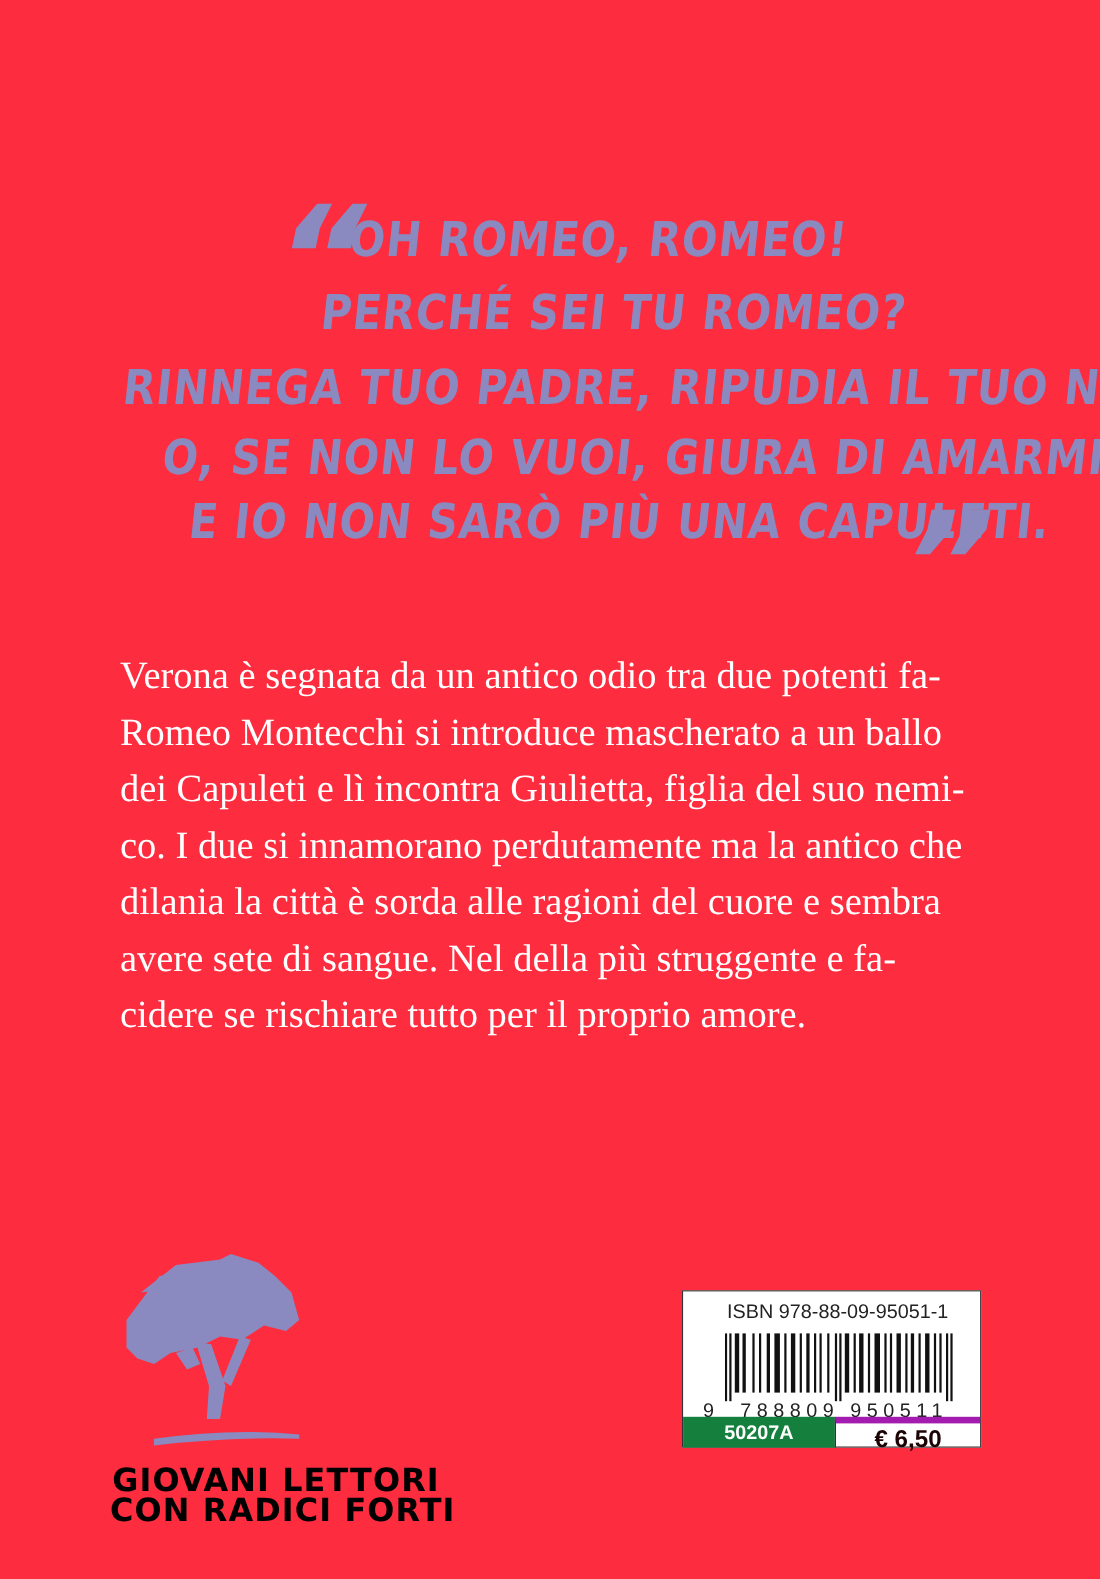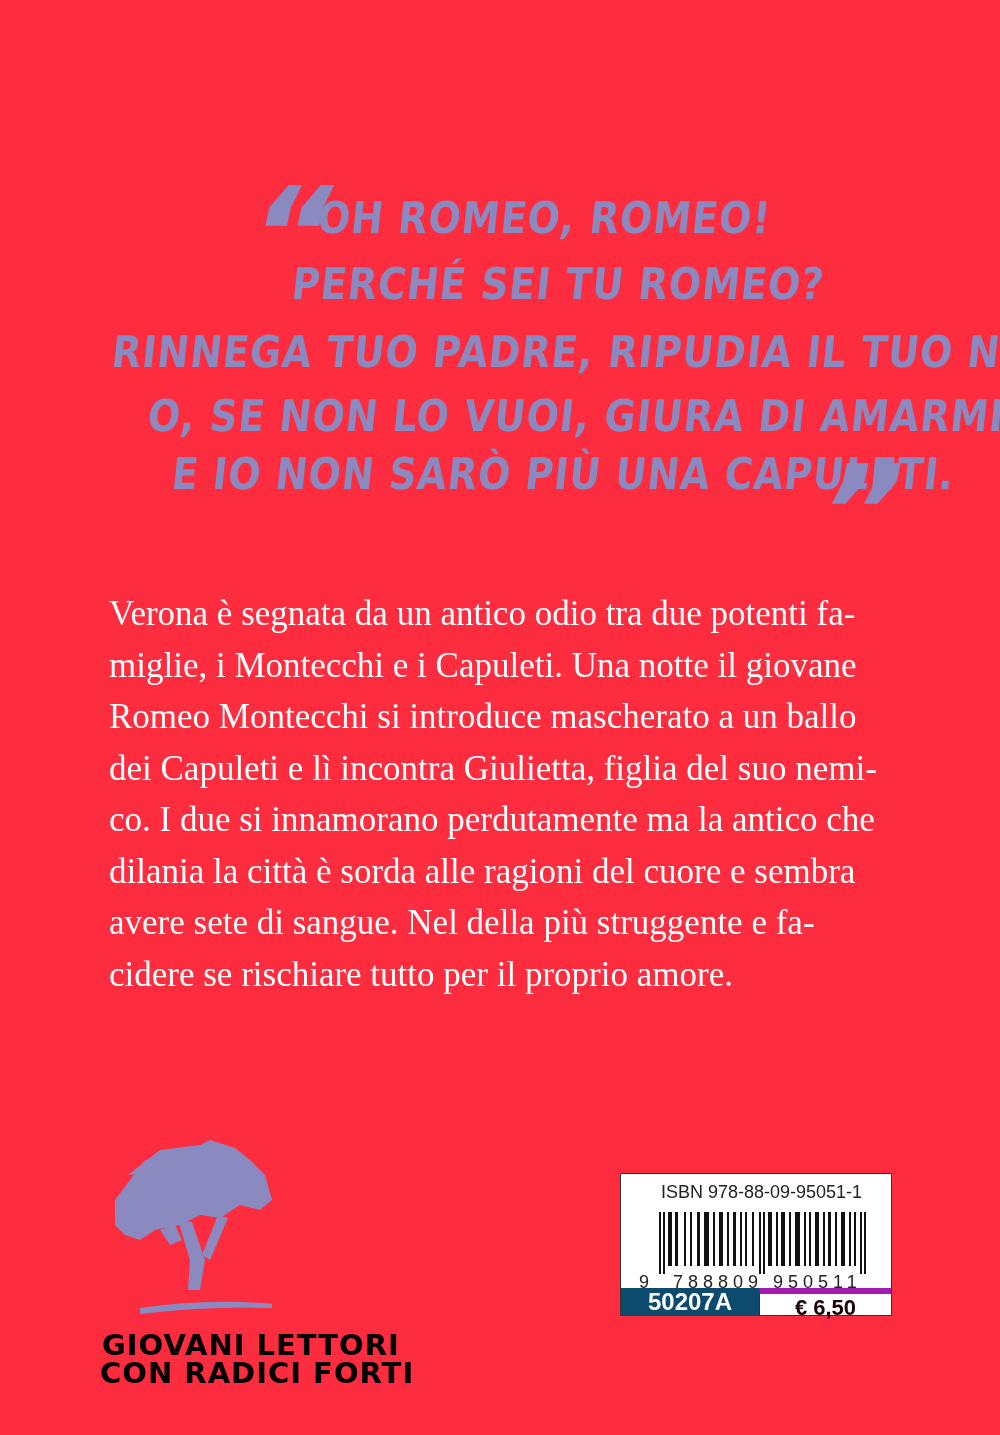--- a/index.html
+++ b/index.html
@@ -72,23 +72,23 @@
     .barcode-digits {
       position:absolute; top:98px;
       font-family:"Liberation Sans", sans-serif;
       font-size:18px; color:#222; letter-spacing:5px;
     }
     .d-first { left:18px; }
     .d-mid { left:52px; }
     .d-last { left:152px; }
     .code-cell {
       position:absolute; left:0; top:114px; width:138px; height:28px;
-      background:#0c4a6e; color:#fff;
+      background:#15803d; color:#fff;
       font-family:"Liberation Sans", sans-serif; font-weight:bold;
-      font-size:24px; text-align:center; line-height:28px;
+      font-size:18px; text-align:center; line-height:28px;
     }
     .price-cell {
       position:absolute; left:138px; top:114px; width:132px; height:28px;
       border-top:6px solid #a21caf; border-left:1px solid #333; box-sizing:border-box;
       color:#1c0405;
       font-family:"Liberation Sans", sans-serif; font-weight:bold;
       font-size:22px; text-align:center; line-height:27px;
     }
   </style>
 </head>
@@ -99,21 +99,20 @@
   <div class="qline" style="left:318px; top:196px;">OH ROMEO, ROMEO!</div>
   <div class="qline" style="left:292px; top:262px;">PERCHÉ SEI TU ROMEO?</div>
   <div class="qline" style="left:112px; top:330px;">RINNEGA TUO PADRE, RIPUDIA IL TUO NOME,</div>
   <div class="qline" style="left:148px; top:394px;">O, SE NON LO VUOI, GIURA DI AMARMI,</div>
   <div class="qline" style="left:172px; top:452px;">E IO NON SARÒ PIÙ UNA CAPULETI.</div>
   <div class="qmark close">”</div>
 </div>
 
 <div class="description">
   <div>Verona è segnata da un antico odio tra due potenti fa-</div>
-  <div>miglie, i Montecchi e i Capuleti. Una notte il giovane</div>
   <div>Romeo Montecchi si introduce mascherato a un ballo</div>
   <div>dei Capuleti e lì incontra Giulietta, figlia del suo nemi-</div>
   <div>co. I due si innamorano perdutamente ma la antico che</div>
   <div>dilania la città è sorda alle ragioni del cuore e sembra</div>
   <div>avere sete di sangue. Nel della più struggente e fa-</div>
   <div>cidere se rischiare tutto per il proprio amore.</div>
 </div>
 
 <div class="logo">
   <svg width="230" height="190" viewBox="0 0 230 190" style="position:absolute;left:0;top:0;">

